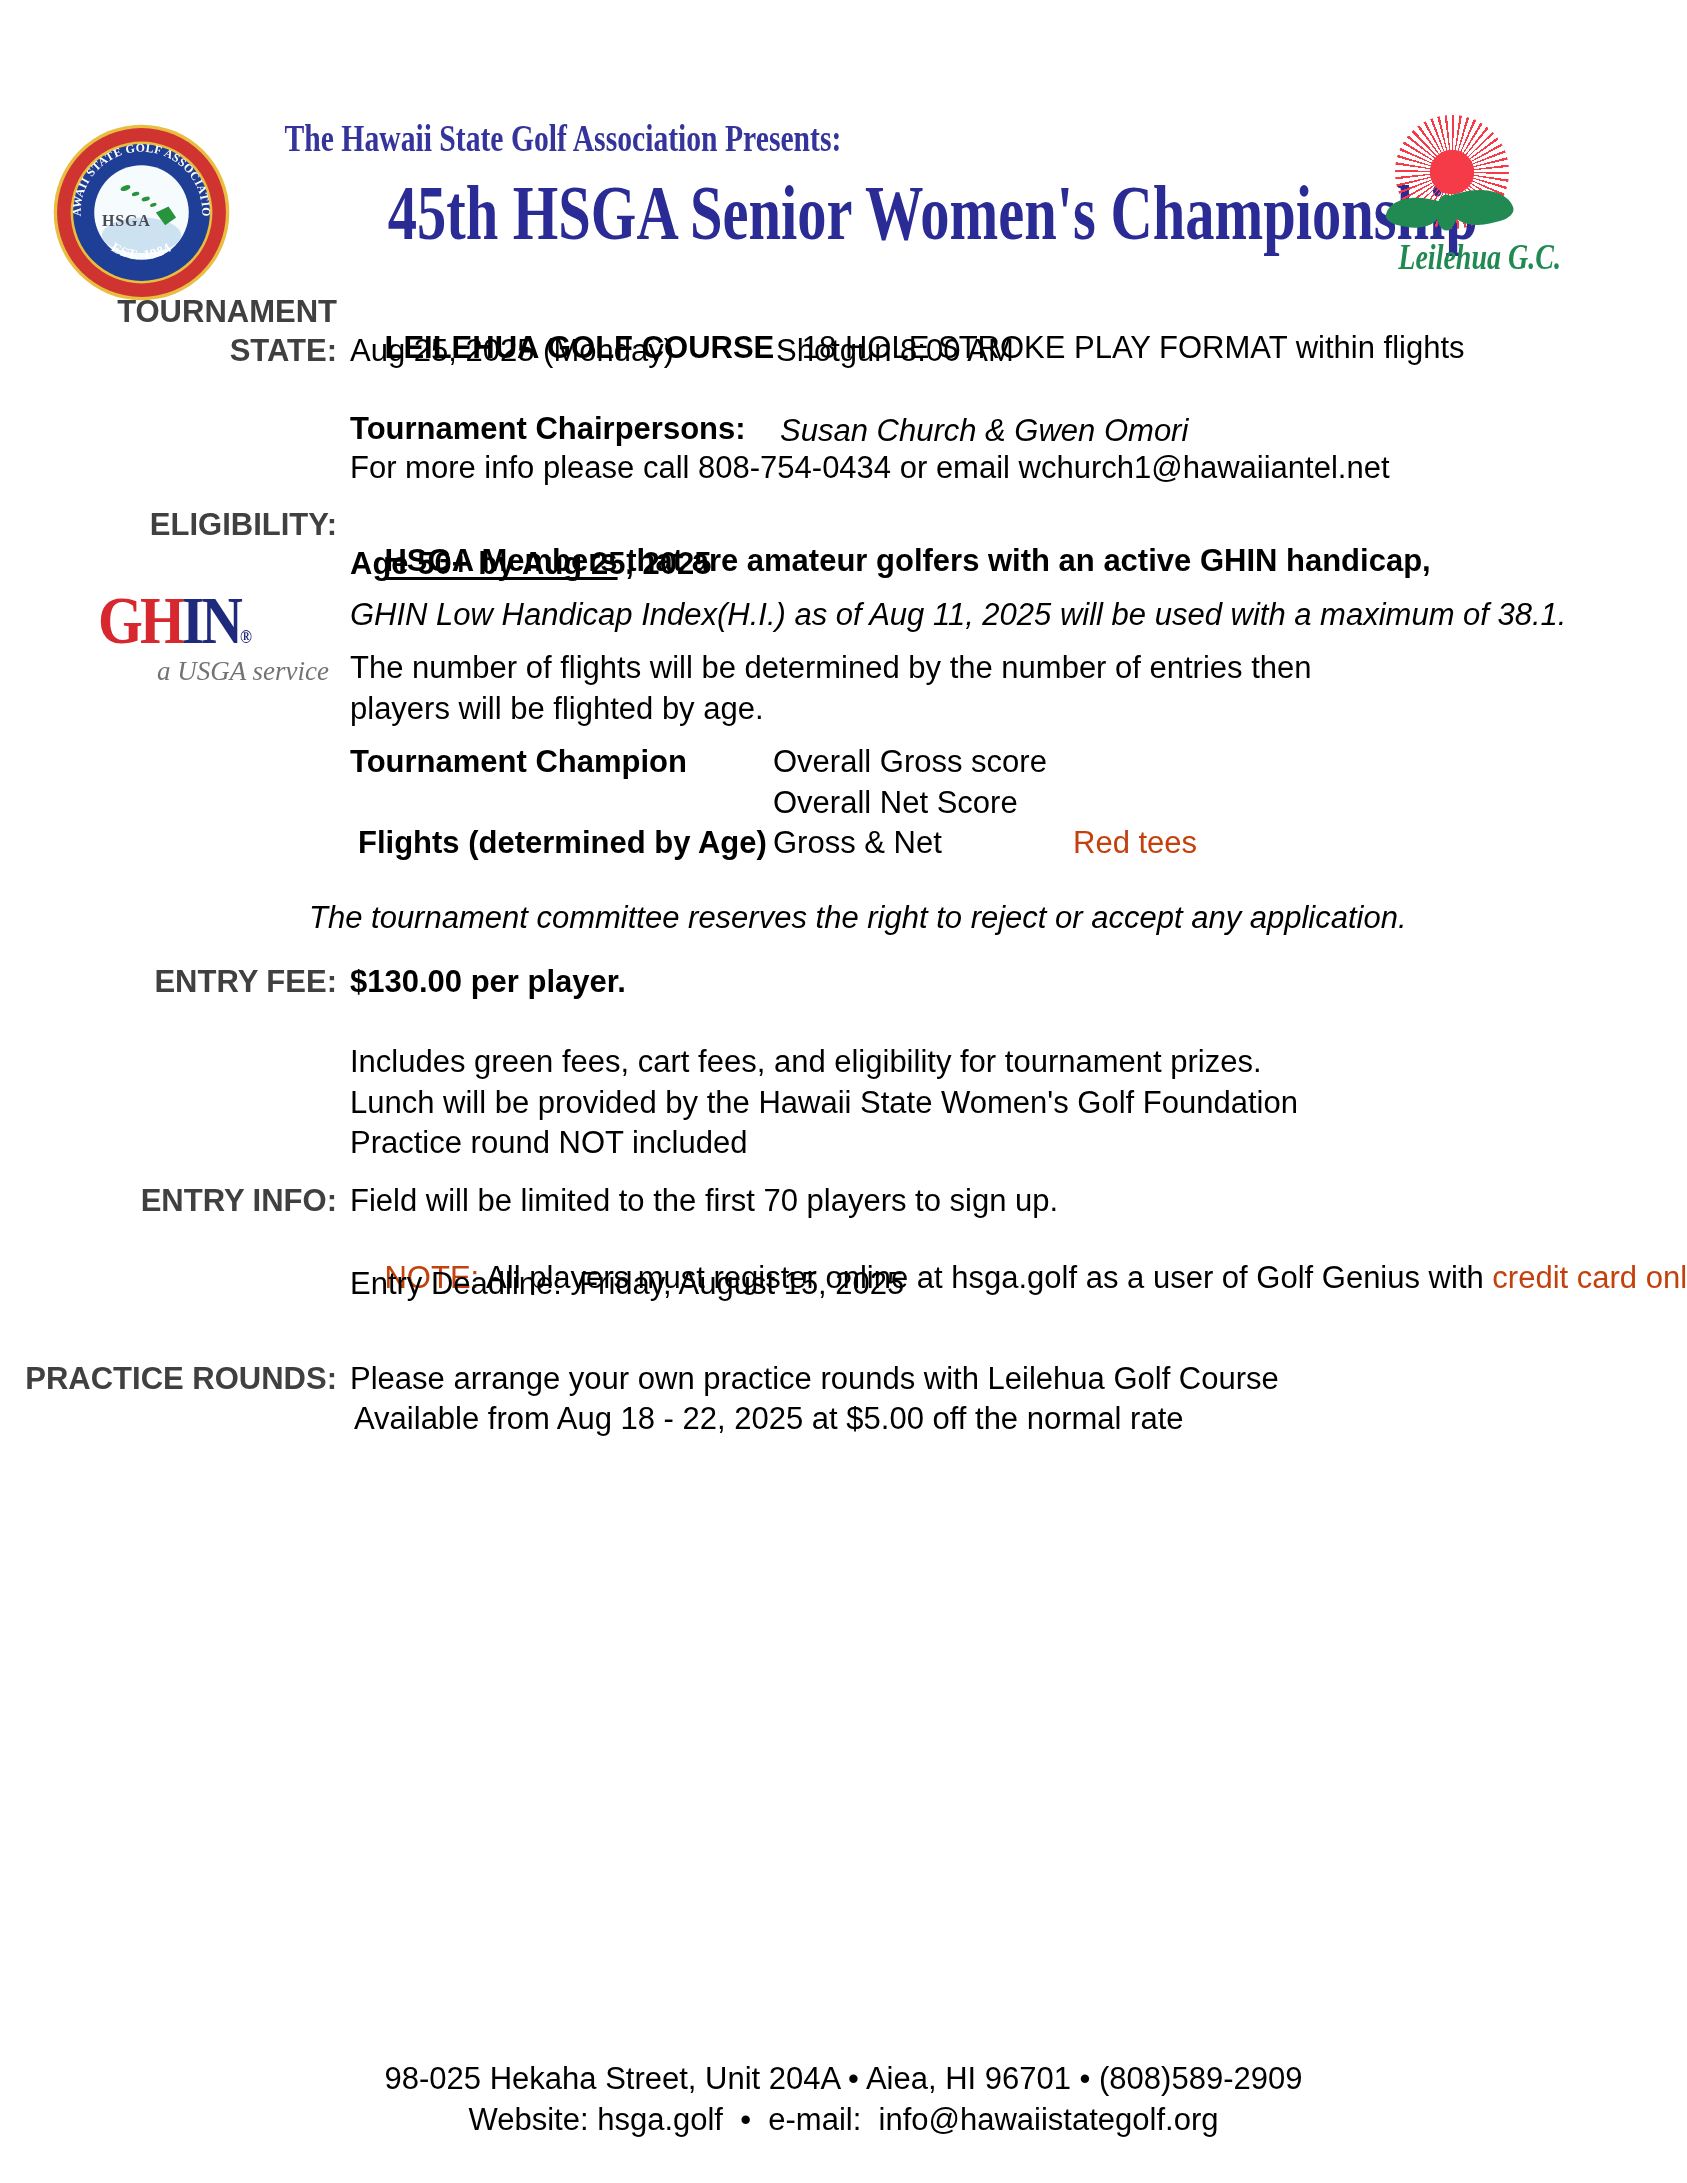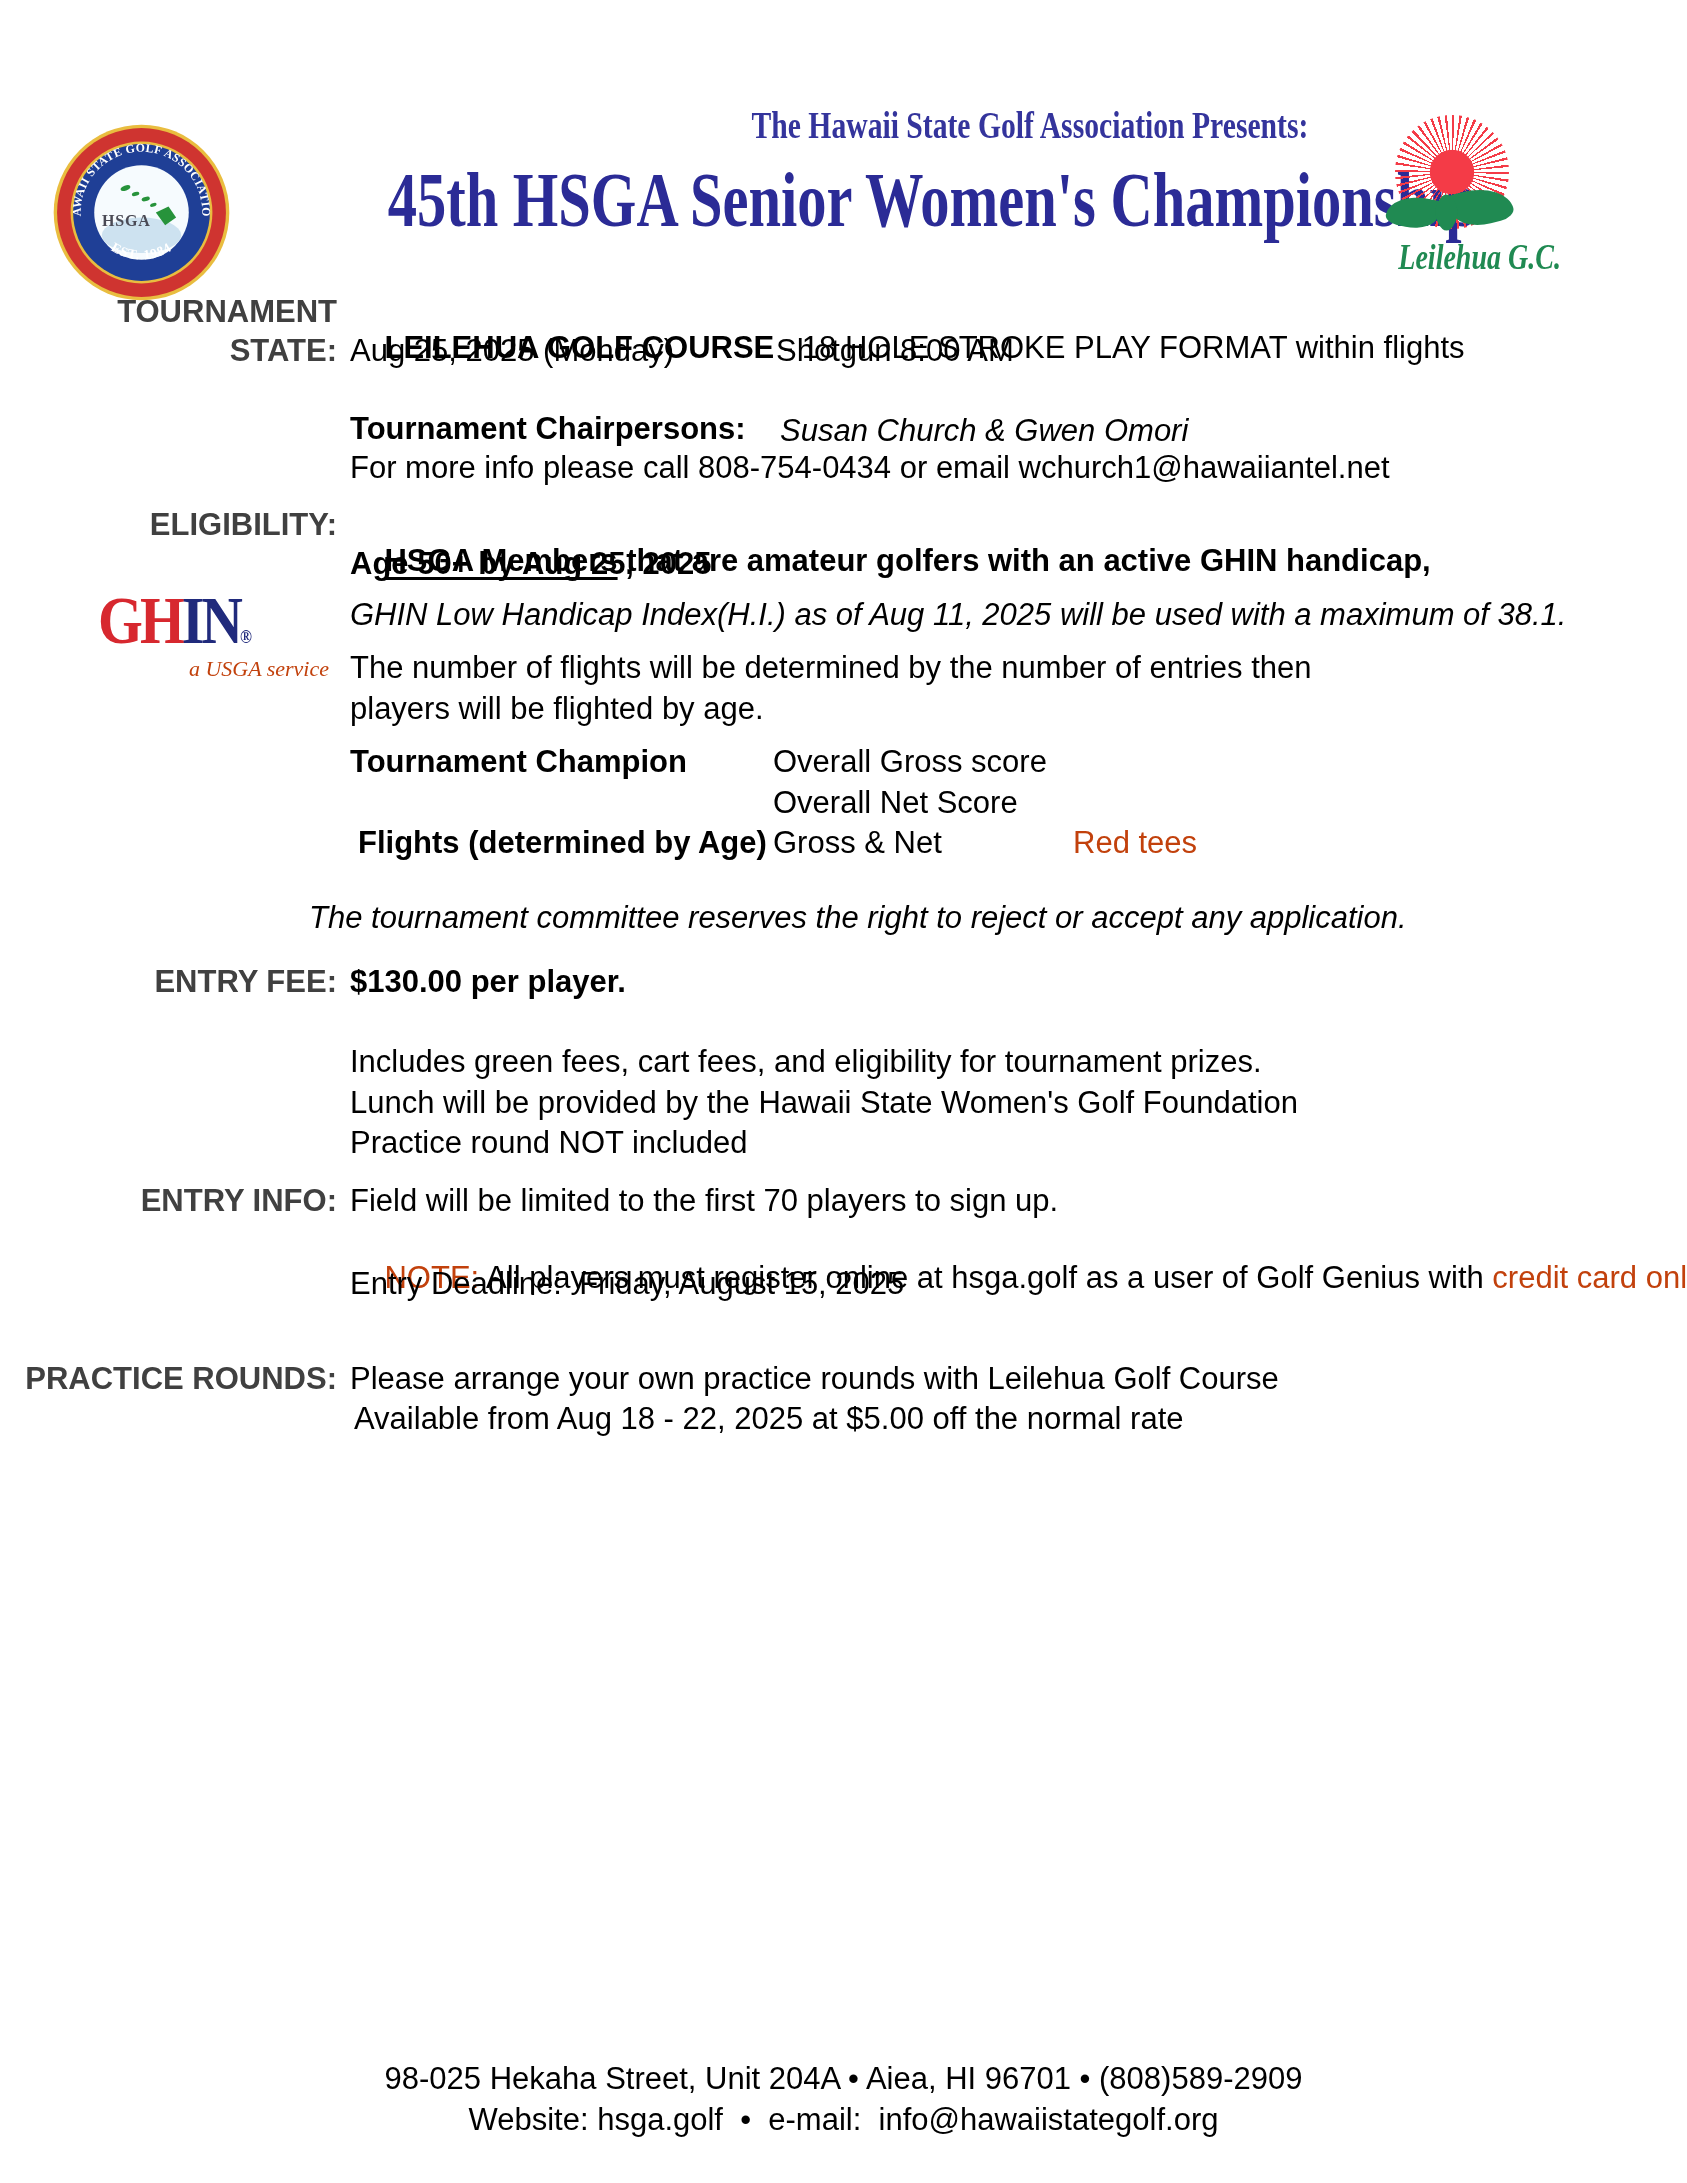--- a/index.html
+++ b/index.html
@@ -1,20 +1,20 @@
 <!DOCTYPE html>
 <html style="font-size:13.5px"><head>
 <meta charset="utf-8">
 <style>
   html,body{margin:0;padding:0;background:#ffffff;}
   .page{position:relative;width:1687px;height:2183px;background:#ffffff;overflow:hidden;
         font-family:"Liberation Sans", sans-serif;color:#000;}
 
   
-  .header-text{position:absolute;left:206px;top:103px;width:1181px;text-align:right;}
+  .header-text{position:absolute;left:206px;top:116px;width:1181px;text-align:left;}
   .presents{display:inline-block;font-family:"Liberation Serif", serif;font-weight:bold;
             font-size:38px;color:#34349c;transform:scaleX(0.78);transform-origin:center;
             white-space:nowrap;}
   .main-title{display:block;margin-top:8.4px;}
   .main-title span{display:inline-block;font-family:"Liberation Serif", serif;font-weight:bold;
             font-size:78px;color:#2b2b96;transform:scaleX(0.75);transform-origin:center;
             white-space:nowrap;}
 
   
   .line{position:absolute;font-size:31px;line-height:1.15;white-space:pre;}
@@ -30,21 +30,21 @@
 
   
   .ghin{position:absolute;left:98px;top:589px;width:236px;}
   .ghin-word{font-family:"Liberation Serif", serif;font-weight:bold;font-size:67px;
              line-height:0.95;letter-spacing:-3.4px;transform:scaleX(0.86);transform-origin:left;
              white-space:nowrap;}
   .ghin-gh{color:#d7282f;}
   .ghin-in{color:#202a7c;}
   .ghin-reg{font-size:18.6px;letter-spacing:0;color:#202a7c;}
   .ghin-sub{margin-top:3.4px;text-align:right;padding-right:5px;
-            font-family:"Liberation Serif", serif;font-style:italic;font-size:22px;color:#c2410c;}
+            font-family:"Liberation Serif", serif;font-style:italic;font-size:27px;color:#737373;}
 
   
   .leilehua{position:absolute;left:1365px;top:115px;width:175px;height:165px;}
   .pompom{position:absolute;left:30px;top:0;width:114px;height:114px;border-radius:50%;
           background:
             radial-gradient(circle at 50% 50%, #f43b47 0 27%, rgba(255,255,255,0) 28%),
             repeating-conic-gradient(#f43b47 0deg 2.5deg, rgba(255,255,255,0) 2.5deg 7.5deg);}
   .leaf{position:absolute;background:#208a52;}
   .leaf-r{left:86px;top:73px;width:61px;height:37px;border-radius:10% 90% 30% 70%;
           transform:rotate(-14deg);}

